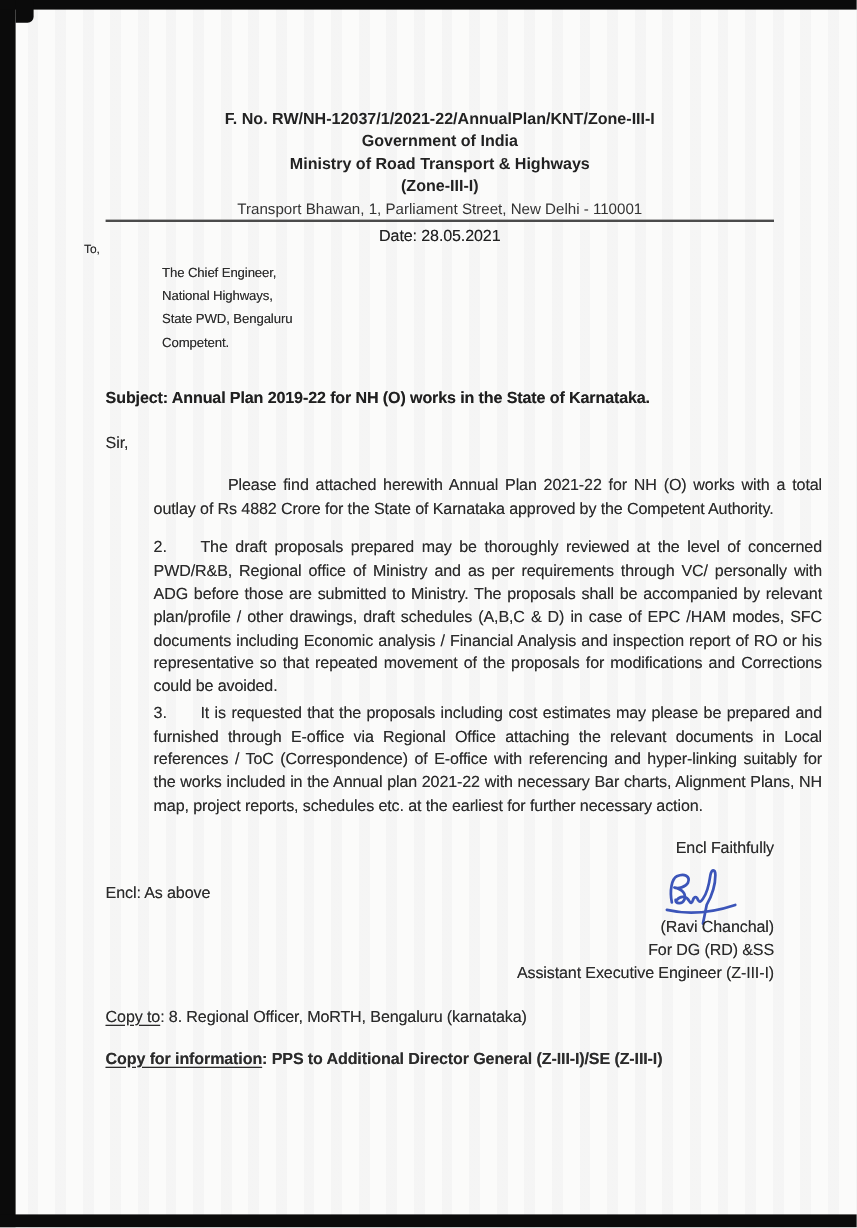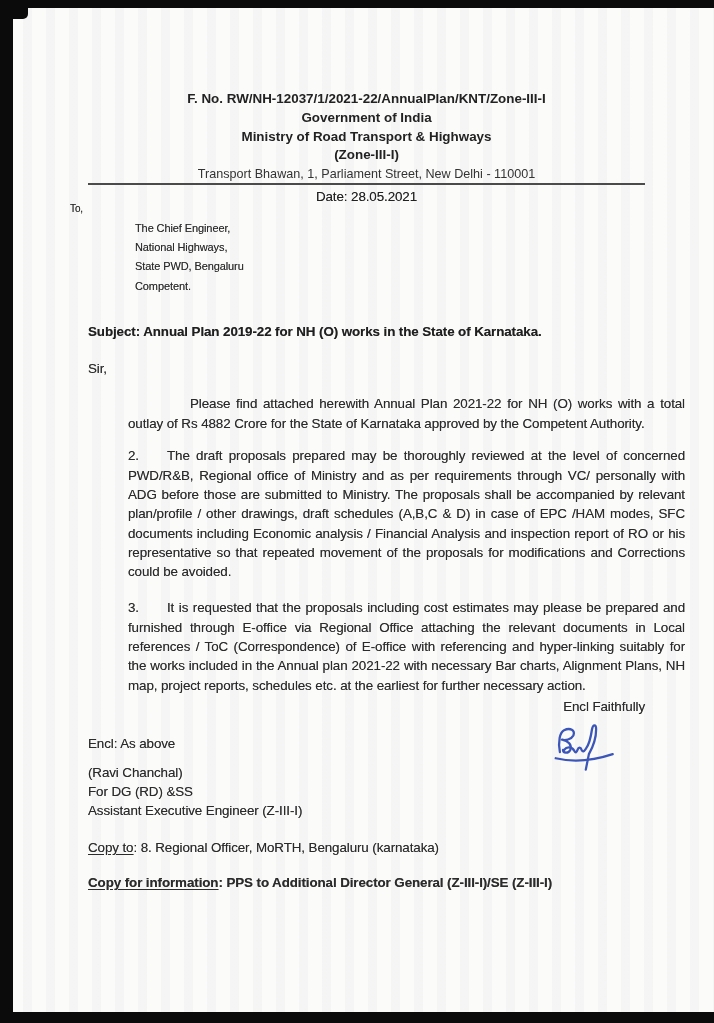--- a/index.html
+++ b/index.html
@@ -37,29 +37,29 @@
 
   .to-word{left:70px;top:199px;font-size:10px;}
   .recipient{left:135px;top:219px;line-height:19.2px;font-size:11px;}
 
   .subject{left:88px;top:322px;width:557px;font-weight:700;color:#1f1f1f;}
   .sir{left:88px;top:359px;}
 
   .para{text-align:justify;width:557px;left:88px;margin-left:40px;}
   .para-1{top:381px;text-indent:62px;}
   .para-2{top:433px;}
-  .para-3{top:585px;}
+  .para-3{top:571px;}
   .pnum{display:inline-block;width:39px;text-indent:0;}
 
   .yours{left:88px;top:697px;width:557px;text-align:right;}
   .encl{left:88px;top:734px;}
 
   .sig{left:550px;top:722px;width:84px;height:58px;}
 
-  .sign-block{left:88px;top:764px;width:557px;line-height:18.8px;font-size:13.4px;}
+  .sign-block{left:88px;top:764px;width:557px;text-align:right;line-height:18.8px;font-size:13.4px;}
 
   .copyline{left:88px;font-size:13.4px;}
   .copy-to{top:838px;}
   .copy-info{top:873px;font-weight:bold;}
   .u{text-decoration:underline;text-underline-offset:2px;}
 </style>
 </head>
 <body>
 
 <div class="scan">

